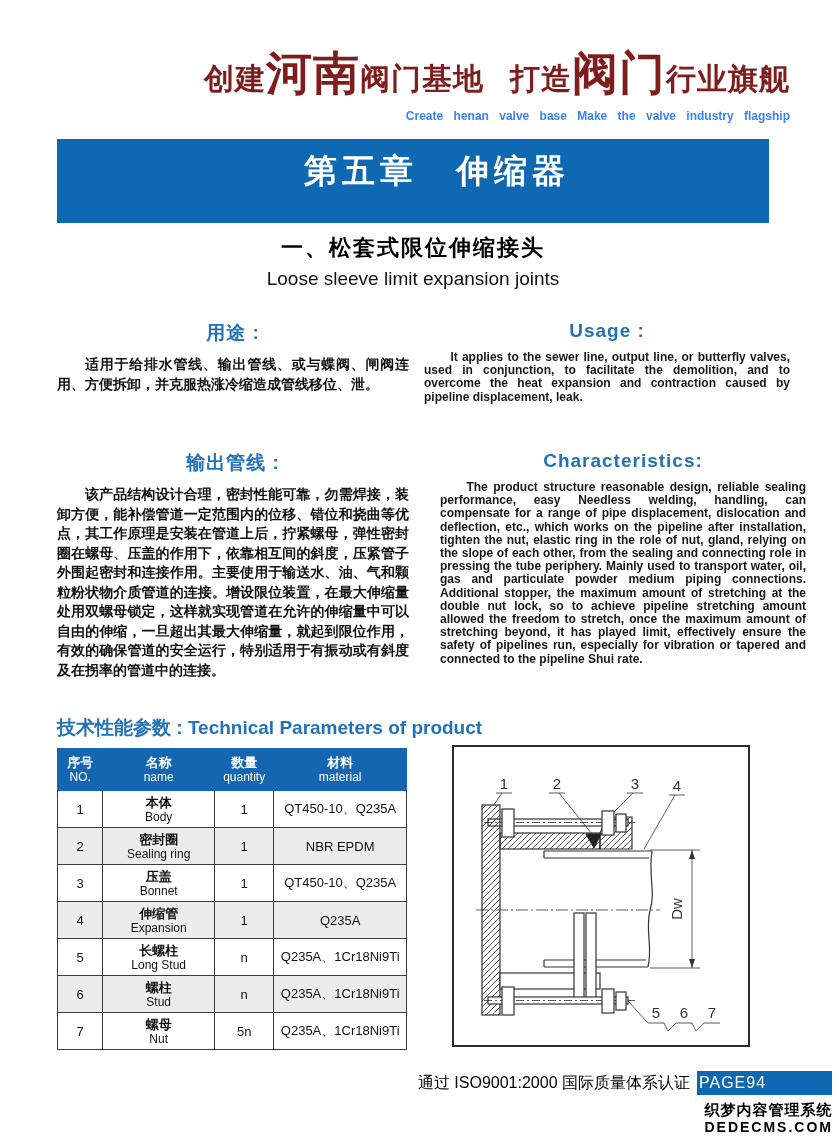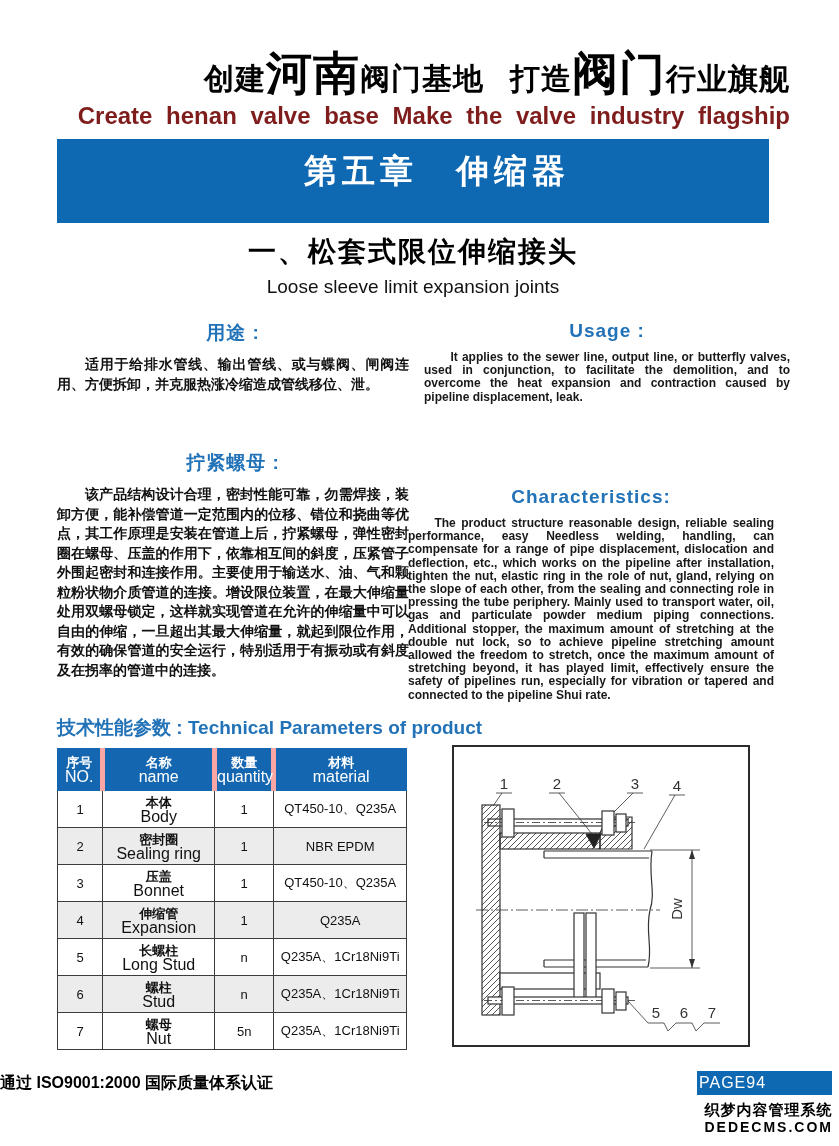--- a/index.html
+++ b/index.html
@@ -3,59 +3,59 @@
 <meta charset="utf-8">
 <style>
   html,body{margin:0;padding:0;}
   body{
     width:839px;height:1146px;position:relative;background:#ffffff;
     font-family:"Liberation Sans","DejaVu Sans",sans-serif;color:#111;
     overflow:hidden;
   }
   
   .top-slogan{position:absolute;top:48px;right:49px;text-align:right;white-space:nowrap;}
-  .slogan-zh{font-size:30px;font-weight:700;line-height:50px;letter-spacing:1px;color:#000000;}
+  .slogan-zh{font-size:30px;font-weight:700;line-height:50px;letter-spacing:1px;color:#7f1d1d;}
   .slogan-zh .lg{font-size:46px;}
   .slogan-gap{display:inline-block;width:26px;}
-  .slogan-en{font-size:24px;font-weight:700;line-height:22px;word-spacing:7px;color:#7f1d1d;margin-top:1px;}
+  .slogan-en{font-size:12px;font-weight:700;line-height:22px;word-spacing:7px;color:#3b82f6;margin-top:1px;}
   
   .banner{position:absolute;left:57px;top:139px;width:712px;height:84px;background:#0e68b2;color:#fff;text-align:center;box-sizing:border-box;}
   .banner-zh{font-size:33px;font-weight:700;letter-spacing:5px;margin-top:10px;padding-left:48px;}
   .banner-en{font-size:22px;margin-top:3px;letter-spacing:0.5px;}
   
   .product-title{position:absolute;left:57px;top:233px;width:712px;text-align:center;}
-  .pt-zh{font-size:28px;font-weight:700;letter-spacing:2px;color:#000;}
+  .pt-zh{font-size:22px;font-weight:700;letter-spacing:2px;color:#000;}
   .pt-en{font-size:19px;margin-top:5px;color:#111;}
   
   .sec{position:absolute;}
   .sec-usage-zh{left:57px;top:320px;width:352px;}
   .sec-usage-en{left:424px;top:320px;width:366px;}
   .sec-char-zh{left:57px;top:450px;width:352px;}
-  .sec-char-en{left:408px;top:450px;width:366px;margin-top:36px;}
+  .sec-char-en{left:440px;top:450px;width:366px;}
   .sec-heading{color:#2272b8;font-size:19px;font-weight:700;letter-spacing:1px;margin:0 0 9px 0;text-align:center;}
   .zh-body{font-size:14px;line-height:19.5px;text-indent:2em;text-align:justify;font-weight:600;color:#111;}
   .en-body{font-size:12px;line-height:13.2px;text-indent:2.2em;text-align:justify;font-weight:600;color:#181818;}
   
   .params-heading{position:absolute;left:57px;top:715px;color:#2272b8;font-size:19px;font-weight:700;}
   table.params{position:absolute;left:57px;top:748px;width:350px;border-collapse:collapse;table-layout:fixed;}
   table.params th{background:#1366af;color:#fff;font-weight:400;font-size:12px;line-height:15px;padding:6px 0;border:1px solid #1366af;}
-  table.params th + th{border-left:5px solid #fca5a5;}
+  table.params th + th{border-left:1px solid #fca5a5;}
   table.params td{border:1px solid #3c3c3c;text-align:center;padding:1px 0;font-size:13px;height:34px;}
   table.params tbody tr:nth-child(even){background:#ececec;}
   .cell-zh{display:block;font-weight:700;font-size:13px;line-height:15px;}
-  .cell-en{display:block;font-size:16px;line-height:14px;}
+  .cell-en{display:block;font-size:12px;line-height:14px;}
   .cell-mat{font-size:12.5px;}
   
   .diagram-box{position:absolute;left:452px;top:745px;width:298px;height:302px;border:2px solid #2b2b2b;box-sizing:border-box;background:#fff;}
   .diagram-box svg{display:block;margin:0;}
   .d-line{stroke:#333;stroke-width:1.2;fill:none;}
   .d-thin{stroke:#333;stroke-width:0.8;fill:none;}
   .d-text{font-size:15px;fill:#333;font-family:"Liberation Sans",sans-serif;}
   
-  .cert-text{position:absolute;left:0;top:1071px;width:690px;text-align:left;font-size:16px;line-height:24px;color:#000;font-weight:700;}
+  .cert-text{position:absolute;left:0;top:1071px;width:690px;text-align:right;font-size:16px;line-height:24px;color:#000;font-weight:400;}
   .page-badge{position:absolute;left:697px;top:1071px;width:135px;height:24px;background:#0e68b2;color:#fff;font-size:16px;line-height:24px;padding-left:2px;box-sizing:border-box;letter-spacing:1px;}
   .watermark{position:absolute;right:6px;top:1101px;text-align:left;font-weight:700;color:#000;
     text-shadow:-1px -1px 0 #fff,1px -1px 0 #fff,-1px 1px 0 #fff,1px 1px 0 #fff;}
   .wm1{font-size:15px;letter-spacing:1px;line-height:18px;}
   .wm2{font-size:14px;letter-spacing:2px;line-height:17px;}
 </style>
 </head>
 <body>
 
 <div class="top-slogan">
@@ -76,21 +76,21 @@
   <h3 class="sec-heading">用途 :</h3>
   <div class="zh-body">适用于给排水管线、输出管线、或与蝶阀、闸阀连用、方便拆卸，并克服热涨冷缩造成管线移位、泄。</div>
 </div>
 
 <div class="sec sec-usage-en">
   <h3 class="sec-heading">Usage :</h3>
   <div class="en-body">It applies to the sewer line, output line, or butterfly valves, used in conjunction, to facilitate the demolition, and to overcome the heat expansion and contraction caused by pipeline displacement, leak.</div>
 </div>
 
 <div class="sec sec-char-zh">
-  <h3 class="sec-heading">拧紧螺母 :</h3>
+  <h3 class="sec-heading">输出管线 :</h3>
   <div class="zh-body">该产品结构设计合理，密封性能可靠，勿需焊接，装卸方便，能补偿管道一定范围内的位移、错位和挠曲等优点，其工作原理是安装在管道上后，拧紧螺母，弹性密封圈在螺母、压盖的作用下，依靠相互间的斜度，压紧管子外围起密封和连接作用。主要使用于输送水、油、气和颗粒粉状物介质管道的连接。增设限位装置，在最大伸缩量处用双螺母锁定，这样就实现管道在允许的伸缩量中可以自由的伸缩，一旦超出其最大伸缩量，就起到限位作用，有效的确保管道的安全运行，特别适用于有振动或有斜度及在拐率的管道中的连接。</div>
 </div>
 
 <div class="sec sec-char-en">
   <h3 class="sec-heading">Characteristics:</h3>
   <div class="en-body">The product structure reasonable design, reliable sealing performance, easy Needless welding, handling, can compensate for a range of pipe displacement, dislocation and deflection, etc., which works on the pipeline after installation, tighten the nut, elastic ring in the role of nut, gland, relying on the slope of each other, from the sealing and connecting role in pressing the tube periphery. Mainly used to transport water, oil, gas and particulate powder medium piping connections. Additional stopper, the maximum amount of stretching at the double nut lock, so to achieve pipeline stretching amount allowed the freedom to stretch, once the maximum amount of stretching beyond, it has played limit, effectively ensure the safety of pipelines run, especially for vibration or tapered and connected to the pipeline Shui rate.</div>
 </div>
 
 <div class="params-heading">技术性能参数 : Technical Parameters of product</div>
 

